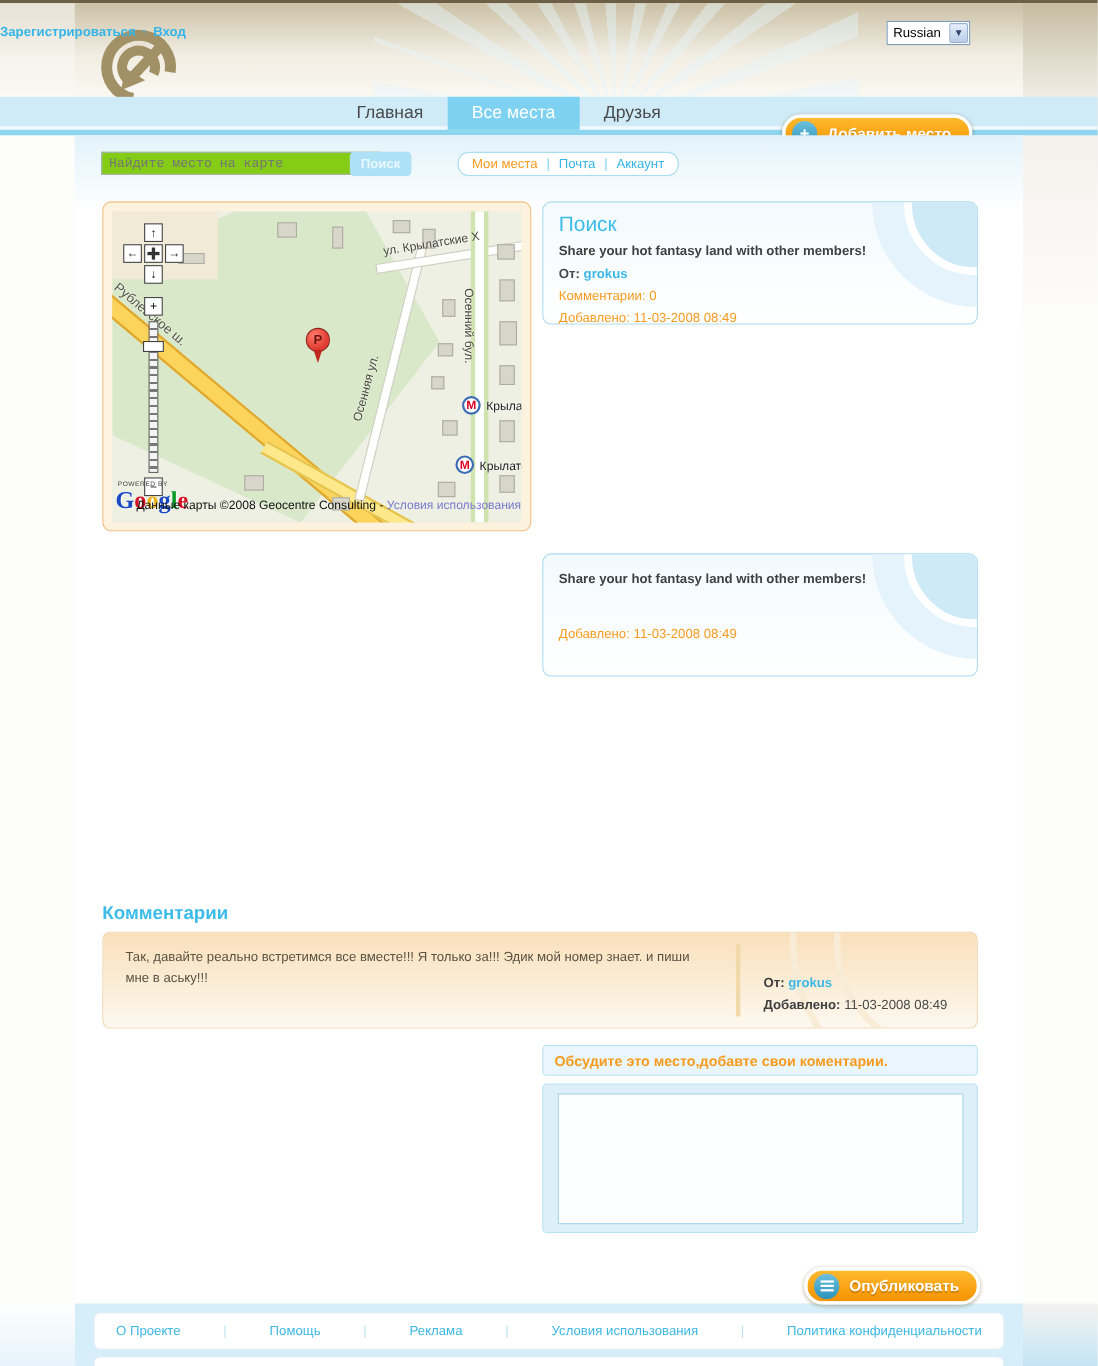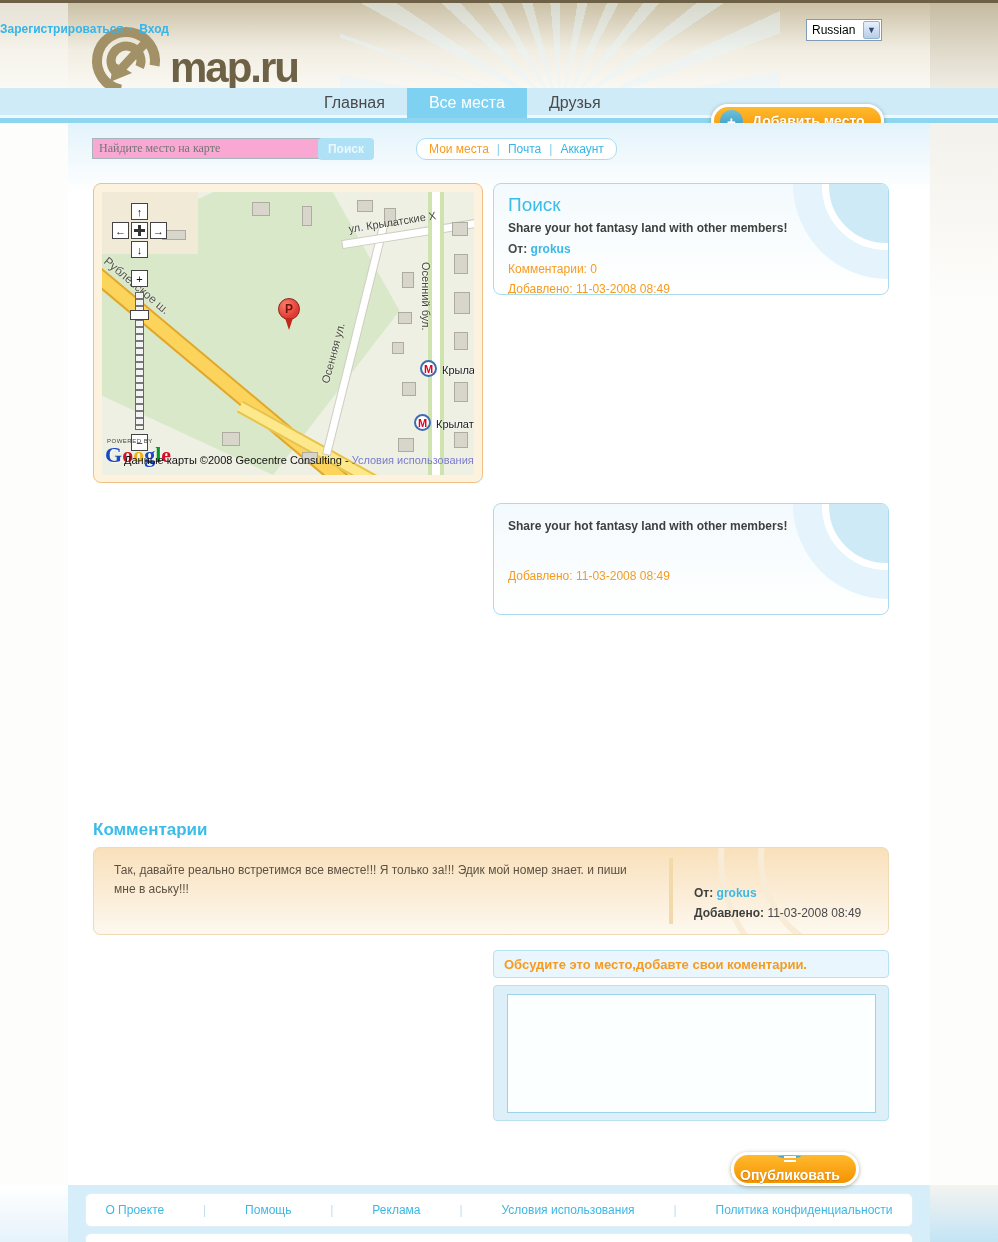--- a/index.html
+++ b/index.html
@@ -41,35 +41,35 @@
   .nav-tab.active { background:#7fd1f1; color:#fff; }
 
   .pill-btn { position:absolute; display:flex; align-items:center; gap:9px; padding:0 16px 0 6px;
     background:linear-gradient(#ffb92e, #f59300); border:3px solid #fff; border-radius:19px;
     box-shadow:0 1px 4px rgba(90,70,20,.45); cursor:pointer; }
   .pill-btn .circ { width:23px; height:23px; border-radius:50%;
     background:linear-gradient(#6cc0dd, #2e93bb); display:flex; align-items:center; justify-content:center;
     color:#fff; font-weight:bold; font-size:15px; }
   .pill-btn .lbl { color:#fff; font-weight:bold; font-size:14px; text-shadow:0 1px 1px rgba(150,90,0,.5); }
   #add-place-btn { left:711px; top:104px; height:34px; }
-  #publish-btn { left:731px; top:1152px; height:34px;flex-direction:column; }
+  #publish-btn { left:731px; top:1152px; height:34px; }
   .bars { display:block; width:12px; height:2px; background:#fff; box-shadow:0 -4px 0 #fff, 0 4px 0 #fff; }
 
   
   .wrapper { position:absolute; left:68px; top:123px; width:862px; height:1062px;
     background:linear-gradient(#e3f3fb, #ffffff 70px); }
   .blue-band { position:absolute; left:68px; top:1185px; width:862px; height:57px; background:#d6eefa; }
   .band-right { position:absolute; left:930px; top:1185px; width:68px; height:57px;
     background:linear-gradient(#f4f3f0, #c3e4f5); }
   .band-left { position:absolute; left:0; top:1185px; width:68px; height:57px;
     background:linear-gradient(#ffffff, #e6f3fb); }
 
   
   .search-input { position:absolute; left:92px; top:138px; width:254px; height:21px; border:1px solid #a9b4ba;
-    font-size:12px; color:#555; padding:0 6px; font-family:Liberation Serif, serif; background:#f9a8d4; }
+    font-size:12px; color:#555; padding:0 6px; font-family:Liberation Mono, monospace; background:#84cc16; }
   .search-btn { position:absolute; left:318px; top:138px; width:56px; height:22px; background:#aee0f6;
     border:none; border-radius:4px; color:#e9f8fe; font-size:12px; font-weight:bold; cursor:pointer;
     font-family:"Liberation Sans", sans-serif; }
   .user-links { position:absolute; left:416px; top:138px; height:22px; padding:0 12px; background:#fff;
     border:1px solid #a9ddf2; border-radius:10px; display:flex; align-items:center; gap:8px; font-size:12px; }
   .user-links a { text-decoration:none; cursor:pointer; }
   .user-links .l0 { color:#f79b1e; }
   .user-links .l1, .user-links .l2 { color:#35b5e8; }
   .user-links .sep { color:#7fcdec; }
 
@@ -190,21 +190,20 @@
   <div class="margin-shade-r"></div>
   <div class="margin-shade-l"></div>
 
   <div class="logo">
     <svg viewBox="0 0 82 82">
       <circle cx="40" cy="41" r="29" fill="none" stroke="#a29066" stroke-width="10" stroke-dasharray="136 46" transform="rotate(100 40 41)"></circle>
       <circle cx="40" cy="41" r="15" fill="none" stroke="#a29066" stroke-width="9" stroke-dasharray="70 25" transform="rotate(115 40 41)"></circle>
       <line x1="62" y1="20" x2="36" y2="48" stroke="#a29066" stroke-width="9"></line>
       <polygon points="24,62 28,42 46,53" fill="#a29066"></polygon>
     </svg>
-    <span class="logo-text">map.ru</span>
   </div>
 
   <div class="top-links">
     <a>Зарегистрироваться</a><span class="dotsep">·</span><a>Вход</a>
   </div>
   <div class="lang-select">
     <span class="val">Russian</span>
     <span class="arrow-btn">▼</span>
   </div>
 

